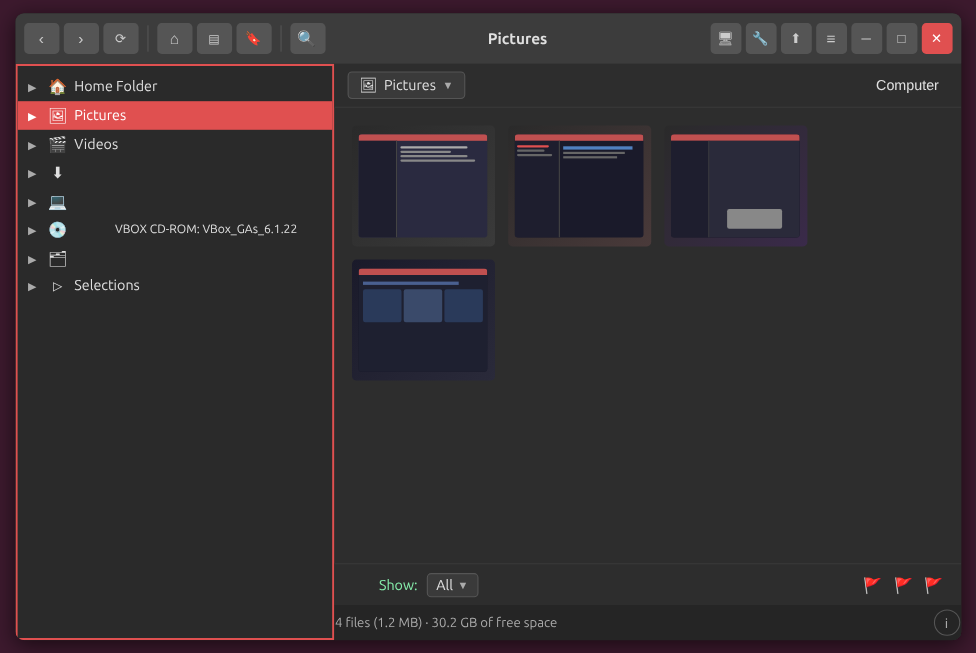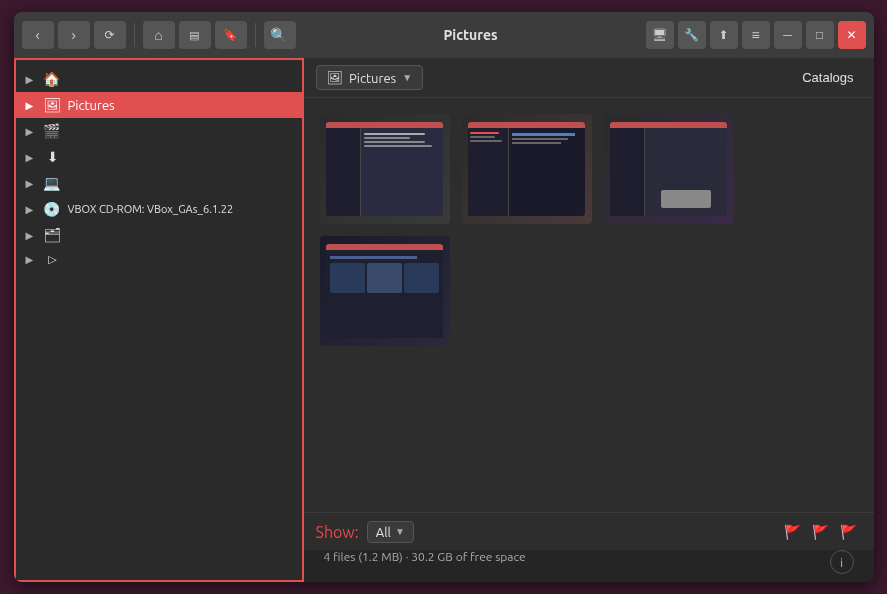--- a/index.html
+++ b/index.html
@@ -217,22 +217,23 @@
     .bottom-bar {
       height: 38px;
       background: #2d2d2d;
       border-top: 1px solid #3a3a3a;
       display: flex;
       align-items: center;
       padding: 0 12px;
       gap: 8px;
     }
     .show-label {
-      color: #ef4444;
-      font-size: 16px;
+      color: #86efac;
+      font-size: 13px;
+      margin-left: 29px;
     }
     .show-dropdown {
       background: #3a3a3a;
       border: 1px solid #555;
       border-radius: 4px;
       padding: 3px 8px;
       color: #e0e0e0;
       font-size: 13px;
       cursor: pointer;
       display: flex;
@@ -257,22 +258,22 @@
       font-size: 14px;
     }
     .flag-btn.green { color: #50c050; }
     .flag-btn.red { color: #e05050; }
     .flag-btn.blue { color: #5080e0; }
     
     .status-bar {
       height: 32px;
       background: #252525;
       display: flex;
-      align-items: flex-start;
-      padding: 0 20px;
+      align-items: center;
+      padding: 0 1px;
       color: #aaa;
       font-size: 12px;
       gap: 0;
     }
     .status-bar .info-btn {
       margin-left: auto;
       width: 24px;
       height: 24px;
       border: 1px solid #555;
       border-radius: 50%;
@@ -311,62 +312,65 @@
       <button class="wc-btn close">✕</button>
     </div>
   </div>
 
   <div class="content">
 
     <div class="sidebar">
       <div class="sidebar-item">
         <span class="arrow">▶</span>
         <span class="icon">🏠</span>
+        <span class="label">Home Folder</span>
       </div>
       <div class="sidebar-item active">
         <span class="arrow">▶</span>
         <span class="icon">🖼</span>
         <span class="label">Pictures</span>
       </div>
       <div class="sidebar-item">
         <span class="arrow">▶</span>
         <span class="icon">🎬</span>
+        <span class="label">Videos</span>
       </div>
       <div class="sidebar-item">
         <span class="arrow">▶</span>
         <span class="icon">⬇</span>
       </div>
       <div class="sidebar-item">
         <span class="arrow">▶</span>
         <span class="icon">💻</span>
       </div>
       <div class="sidebar-item">
         <span class="arrow">▶</span>
         <span class="icon">💿</span>
-        <span class="label" style="font-size:11px;">VBOX CD-ROM: VBox_GAs_6.1.22</span>
+        <span class="label" style="font-size:11px;margin-left:37px;">VBOX CD-ROM: VBox_GAs_6.1.22</span>
       </div>
       <div class="sidebar-item">
         <span class="arrow">▶</span>
         <span class="icon">🗂</span>
       </div>
       <div class="sidebar-item">
         <span class="arrow">▶</span>
         <span class="icon" style="font-size:11px;">▷</span>
+        <span class="label">Selections</span>
       </div>
     </div>
 
     <div class="main">
 
       <div class="location-bar">
         <div class="location-dropdown">
           <span class="loc-icon">🖼</span>
           <span class="loc-text">Pictures</span>
           <span class="chevron">▼</span>
         </div>
-        <button class="organize-btn">Catalogs</button>
+        <button class="organize-btn">Computer</button>
       </div>
 
       <div class="file-grid">
 
         <div class="file-thumb thumb-1">
           <div class="thumb-inner" style="background:#2a2a40;">
             <div class="ss-bar" style="background:#c05050; height:6px;"></div>
             <div style="display:flex; height:calc(100% - 6px);">
               <div style="width:30%; background:#1e1e2e; border-right:1px solid #444;"></div>
               <div style="flex:1; padding:3px;">

